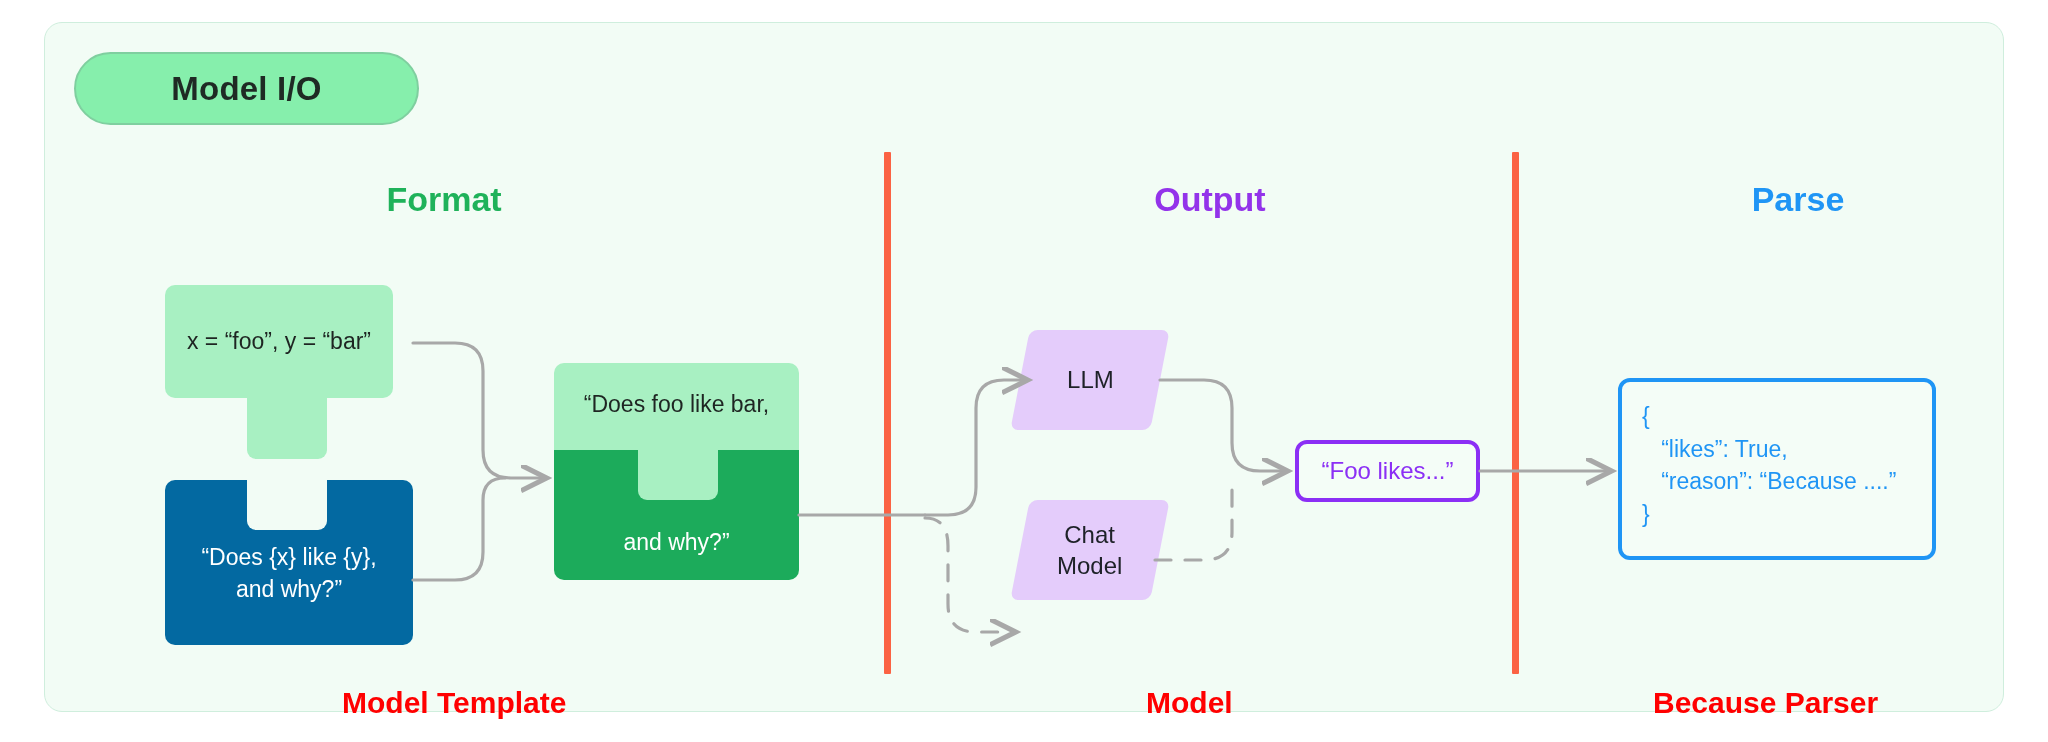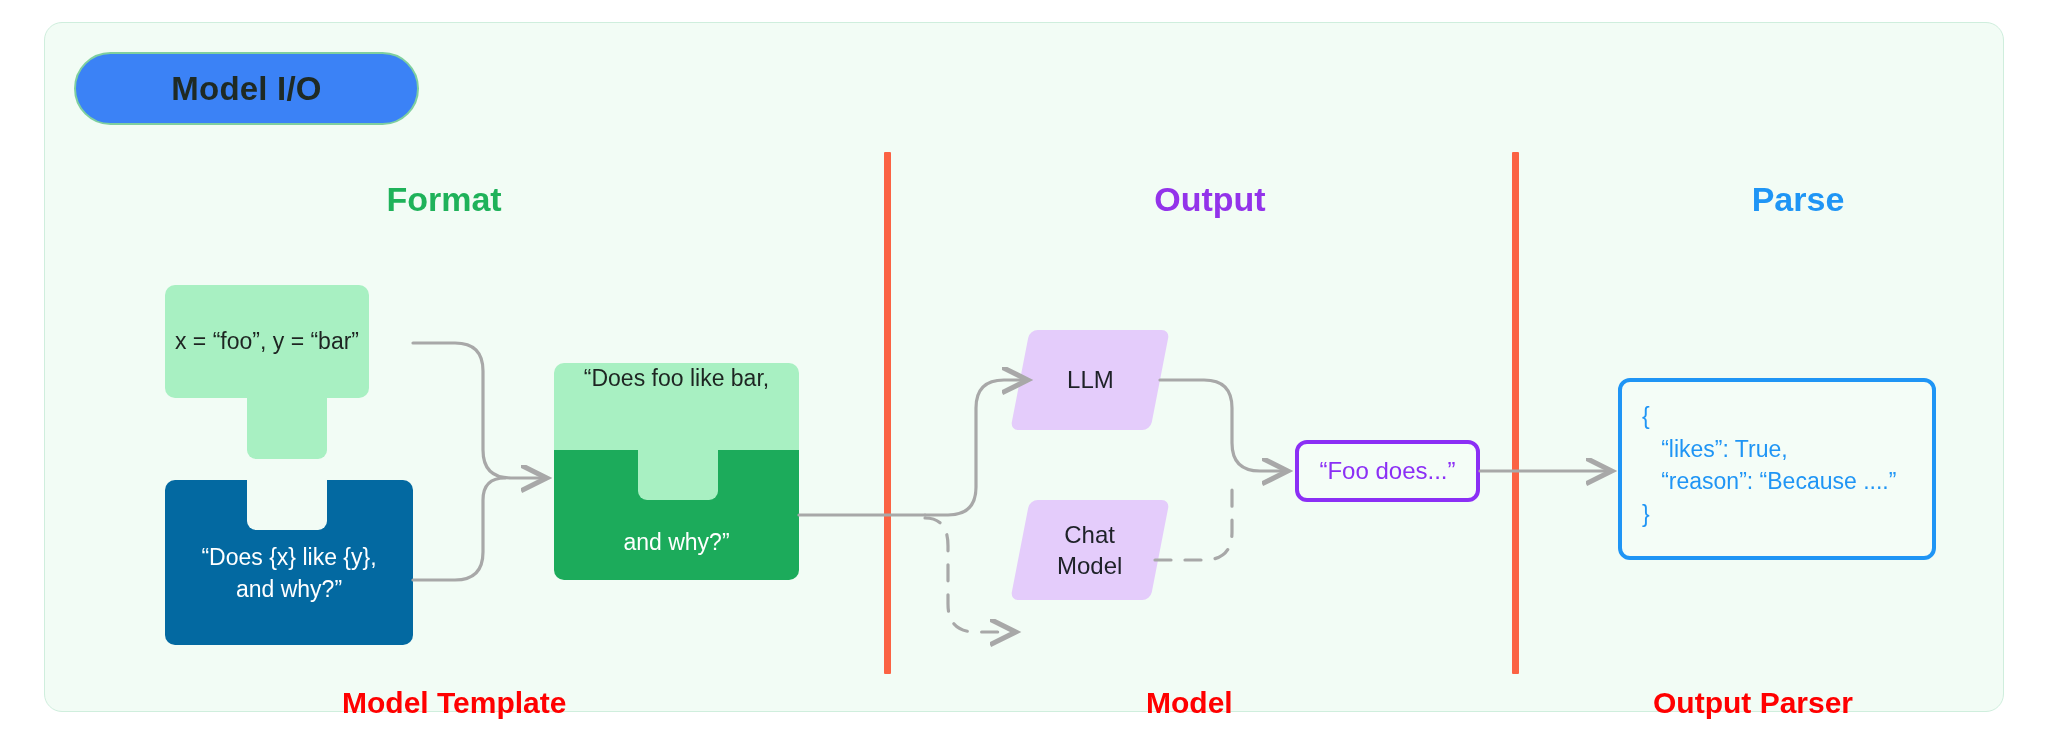--- a/index.html
+++ b/index.html
@@ -28,21 +28,21 @@
     border-radius: 18px;
   }
   
   #pill {
     position: absolute;
     left: 74px;
     top: 52px;
     width: 345px;
     height: 73px;
     box-sizing: border-box;
-    background: #3b82f6;
+    background: #86efac;
     border: 2.5px solid #7fcf9f;
     border-radius: 38px;
     display: flex;
     align-items: center;
     justify-content: center;
     font-size: 33px;
     font-weight: bold;
     color: #1f2a24;
     letter-spacing: .2px;
   }
@@ -88,21 +88,21 @@
     justify-content: center;
     text-align: center;
     line-height: 1.35;
     font-size: 23px;
   }
   .blk-light { color: #1e2522; }
   .blk-dark { color: #ffffff; }
 
   #blk-vars {
     left: 165px; top: 285px;
-    width: 204px; height: 113px;
+    width: 228px; height: 113px;
     background: #a8f0c2;
     border-radius: 10px;
   }
   #blk-vars-tab {
     position: absolute;
     left: 247px; top: 396px;
     width: 80px; height: 63px;
     background: #a8f0c2;
     border-radius: 0 0 9px 9px;
   }
@@ -122,20 +122,21 @@
     border-radius: 0 0 9px 9px;
   }
 
   
   #blk-comb-light {
     left: 554px; top: 363px;
     width: 245px; height: 100px;
     background: #a8f0c2;
     border-radius: 10px 10px 0 0;
     align-items: flex-start;
+    padding-top: 26px;
     box-sizing: border-box;
   }
   #blk-comb-dark {
     left: 554px; top: 450px;
     width: 245px; height: 130px;
     background: #1cab5b;
     border-radius: 0 0 10px 10px;
     align-items: flex-end;
     padding-bottom: 22px;
     box-sizing: border-box;
@@ -240,31 +241,31 @@
     <span>LLM</span>
   </div>
   <div class="para" id="para-chat">
     <span>
       <span>Chat</span><br>
       <span>Model</span>
     </span>
   </div>
 
   <div id="box-foo">
-    <span>“Foo does...”</span>
+    <span>“Foo likes...”</span>
   </div>
 
   <div id="box-json">{
    “likes”: True,
    “reason”: “Because ....”
 }</div>
 
   <div class="foot-label" id="foot-prompt">Model Template</div>
   <div class="foot-label" id="foot-model">Model</div>
-  <div class="foot-label" id="foot-parser">Output Parser</div>
+  <div class="foot-label" id="foot-parser">Because Parser</div>
 
   <svg id="wires" viewBox="0 0 2048 742">
     <defs>
       <marker id="ah" markerWidth="10" markerHeight="10" refX="7.5" refY="4" orient="auto">
         <path d="M0,0 L8,4 L0,8" fill="none" stroke="#a8a8a8" stroke-width="1.6"></path>
       </marker>
     </defs>
     <g fill="none" stroke="#a8a8a8" stroke-width="3.2" stroke-linecap="round">
 
       <path d="M413,343 L455,343 Q483,343 483,371 L483,450 Q483,478 511,478 L545,478" marker-end="url(#ah)"></path>

